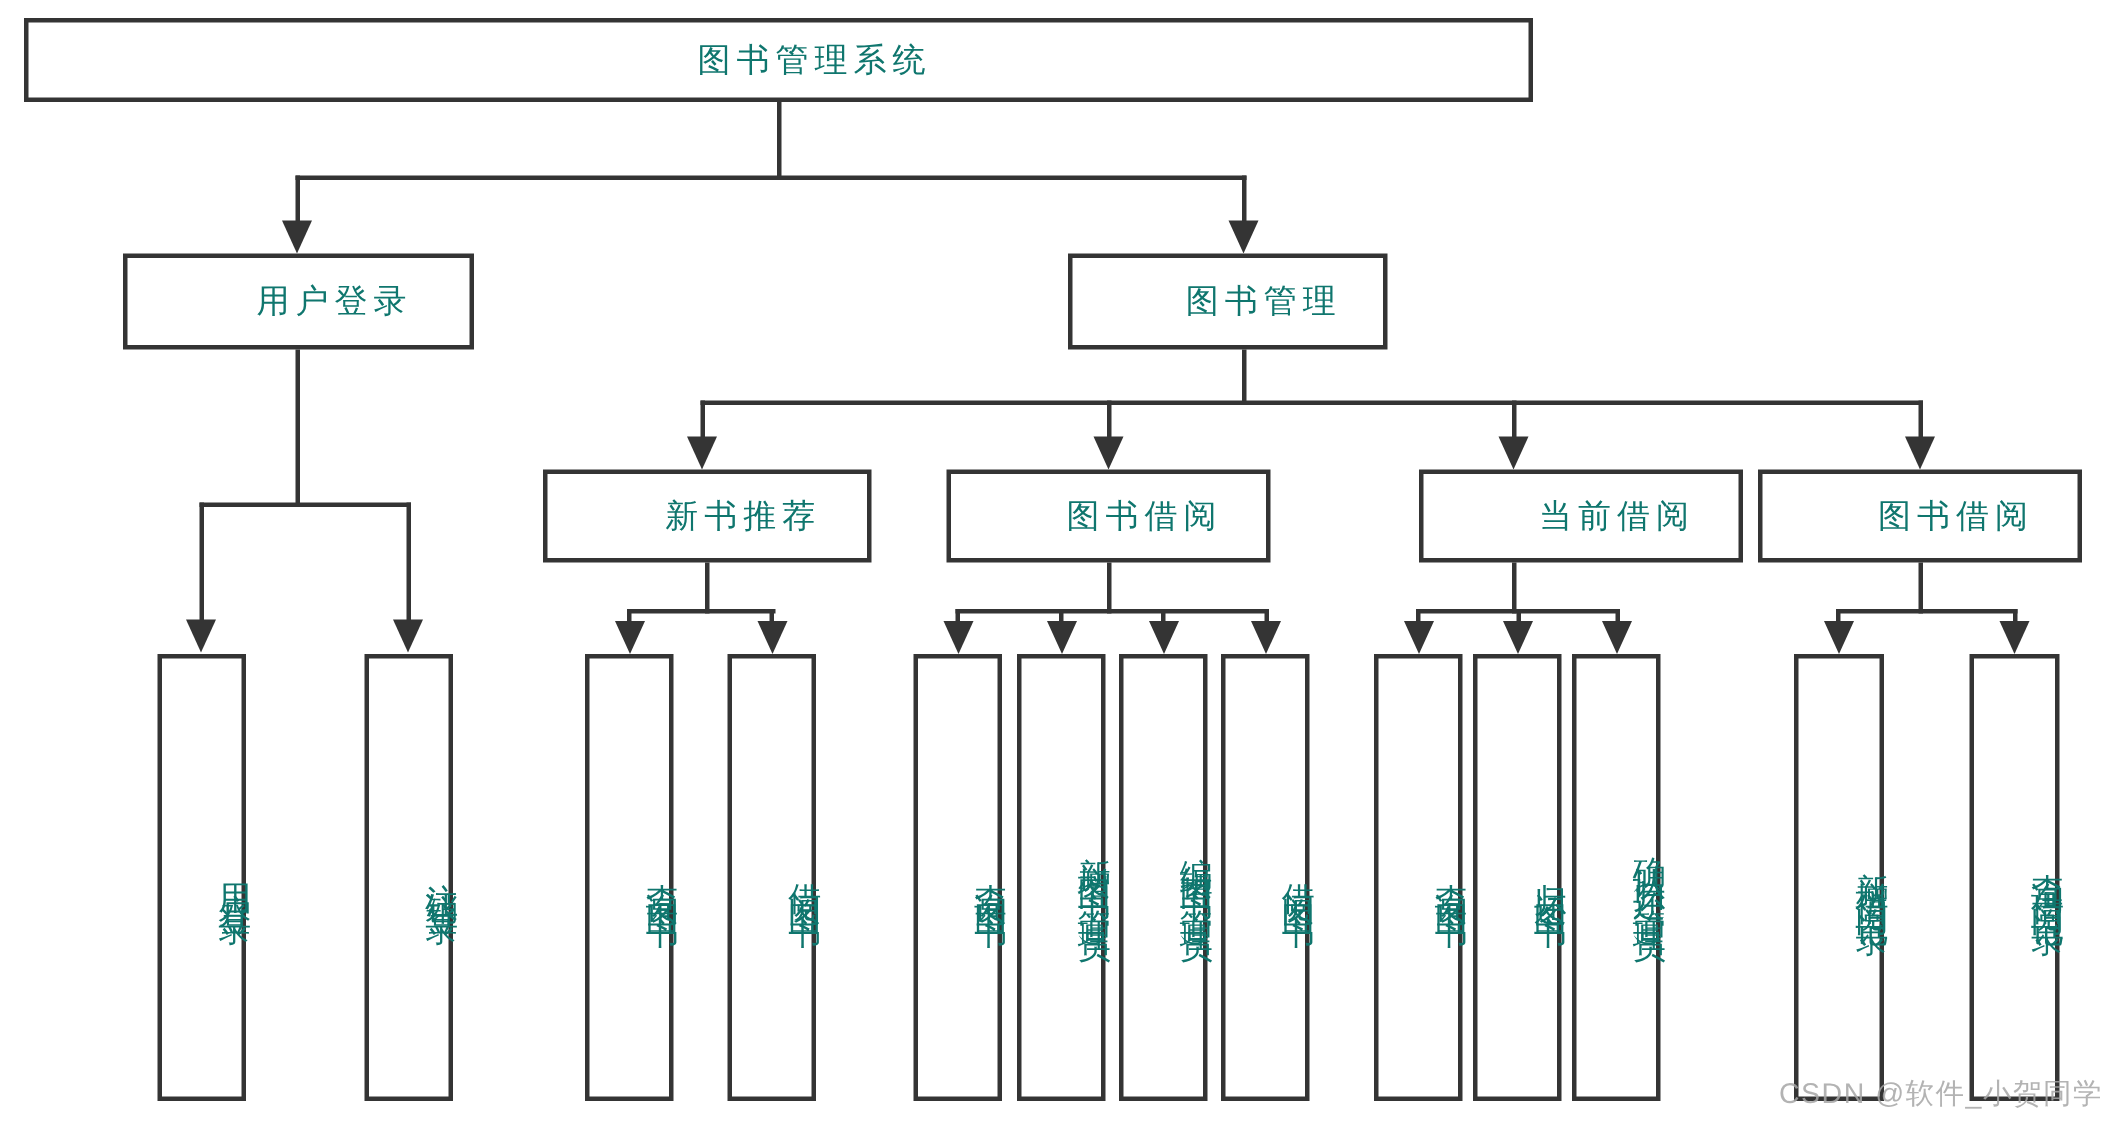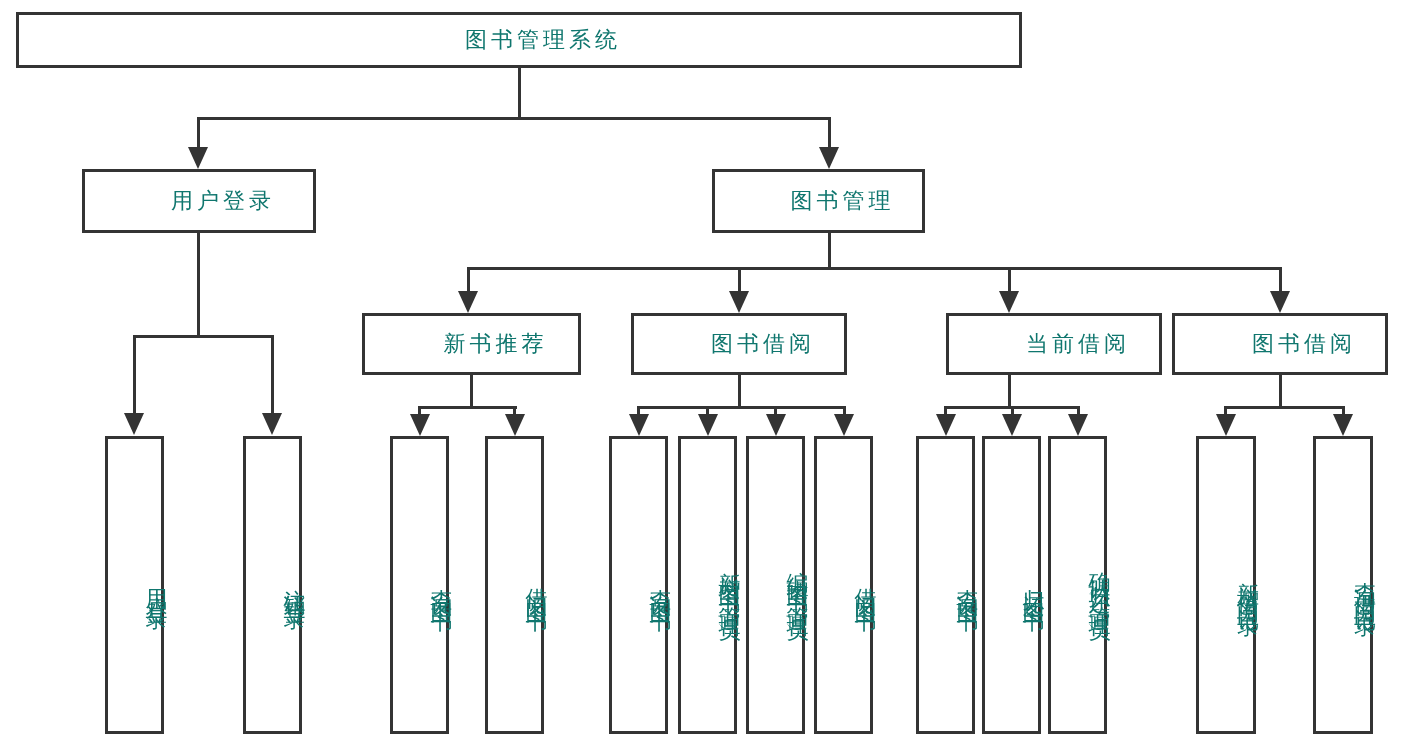--- a/index.html
+++ b/index.html
@@ -114,14 +114,15 @@
   <div class="node v" style="left:746px;top:436px;width:59px;height:298px;">编辑图书（管理员）</div>
   <div class="node v" style="left:814px;top:436px;width:59px;height:298px;">借阅图书</div>
 
   <div class="node v" style="left:916px;top:436px;width:59px;height:298px;">查询图书</div>
   <div class="node v" style="left:982px;top:436px;width:59px;height:298px;">归还图书</div>
   <div class="node v" style="left:1048px;top:436px;width:59px;height:298px;">确认归还（管理员）</div>
 
   <div class="node v" style="left:1196px;top:436px;width:60px;height:298px;">新增借阅记录</div>
   <div class="node v" style="left:1313px;top:436px;width:60px;height:298px;">查询借阅记录</div>
 
+  <div class="watermark">CSDN @软件_小贺同学</div>
 
 </div>
 
 </body></html>

